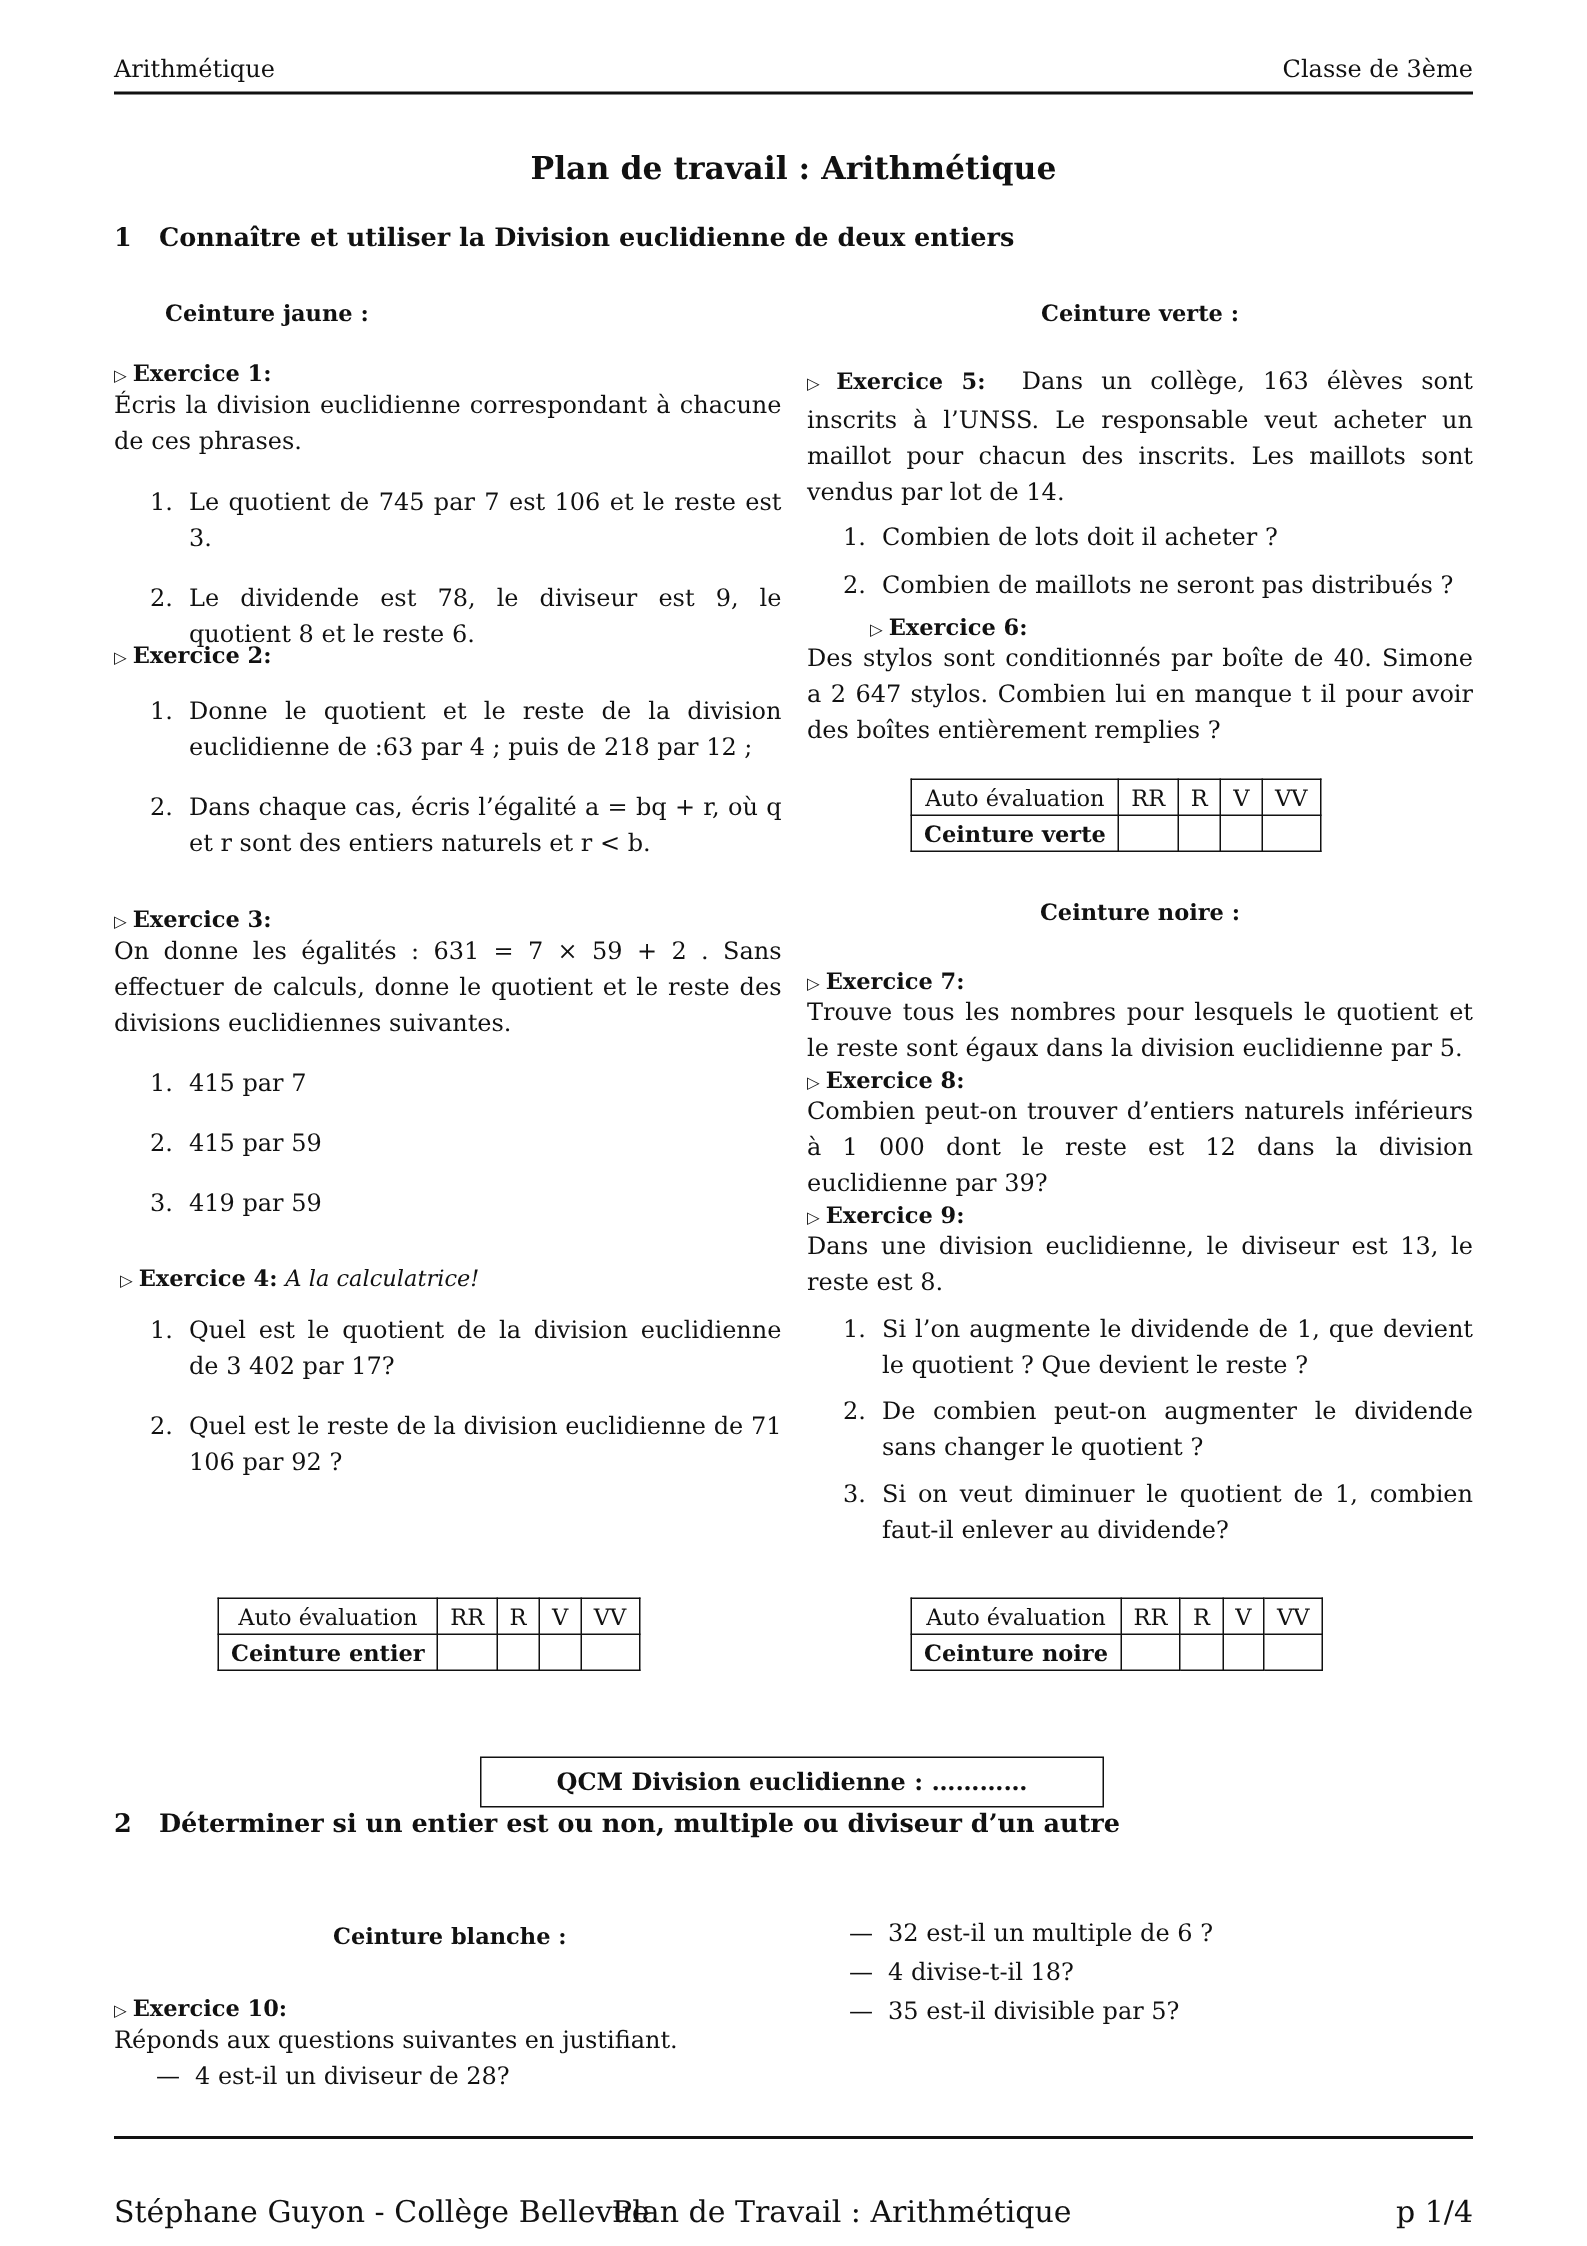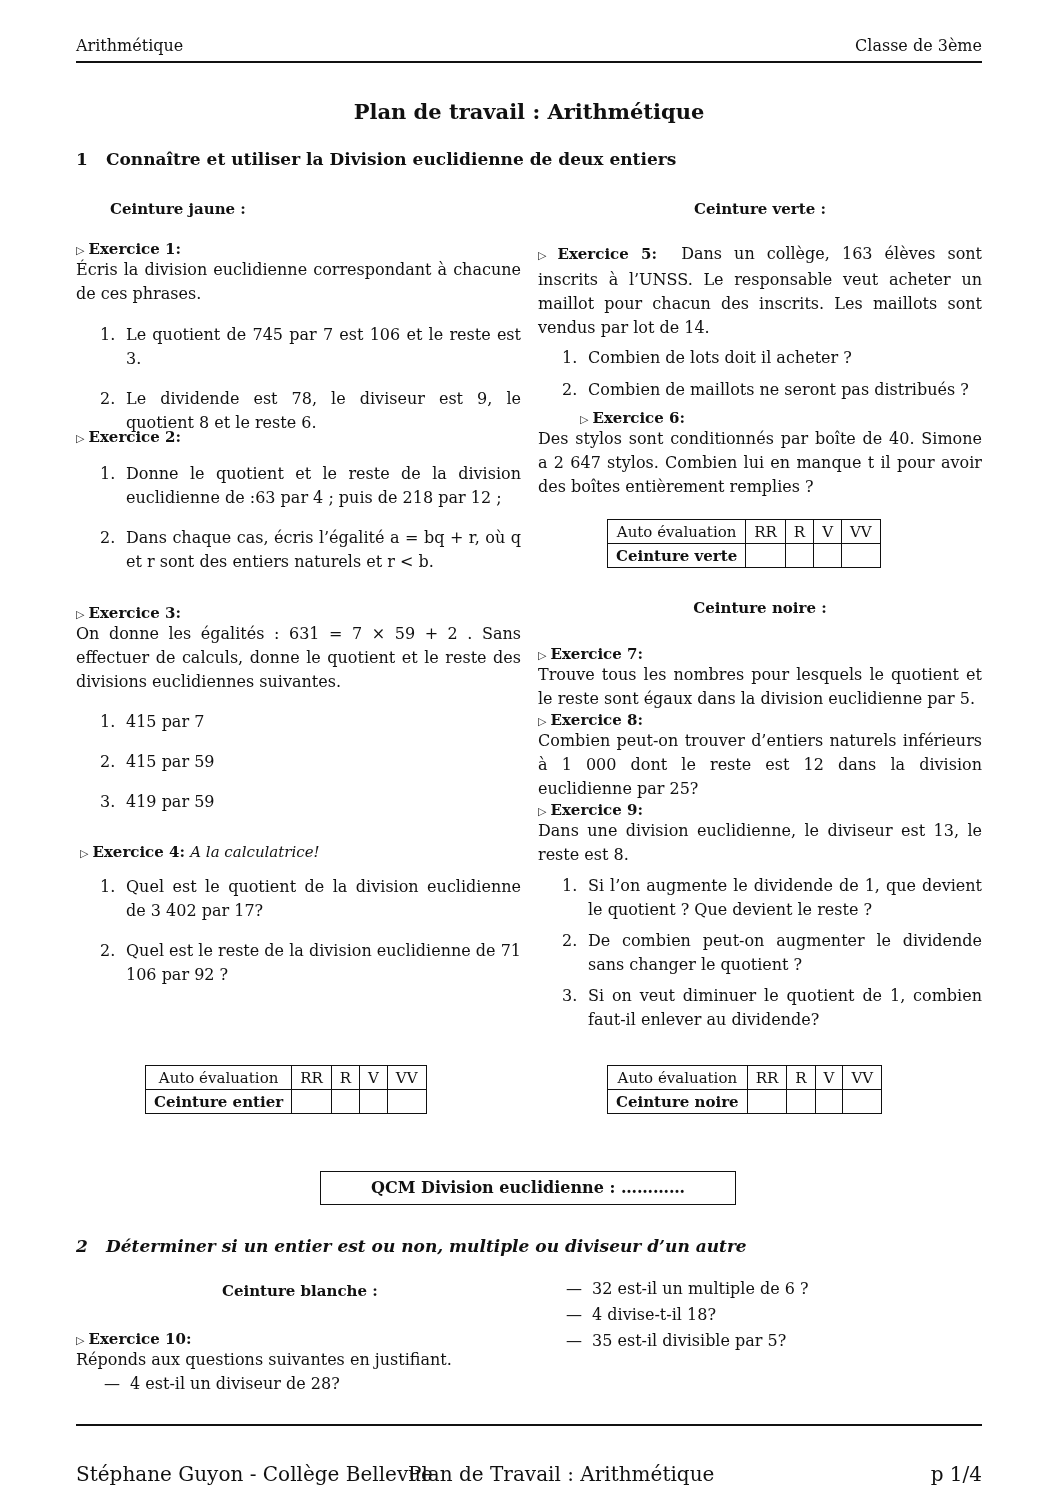--- a/index.html
+++ b/index.html
@@ -154,21 +154,21 @@
   </tr>
 </tbody>
   </table>
 
 <div class="abs belt" style="left:538px; width:444px; top:599px; text-align:center;">Ceinture noire :</div>
 
 <div class="abs col-r" style="top:645px;">
   <div class="ex-h"><span class="tri">▷</span><span>Exercice 7:</span></div>
   <div class="p">Trouve tous les nombres pour lesquels le quotient et le reste sont égaux dans la division euclidienne par 5.</div>
   <div class="ex-h"><span class="tri">▷</span><span>Exercice 8:</span></div>
-  <div class="p">Combien peut-on trouver d’entiers naturels inférieurs à 1 000 dont le reste est 12 dans la division euclidienne par 25?</div>
+  <div class="p">Combien peut-on trouver d’entiers naturels inférieurs à 1 000 dont le reste est 12 dans la division euclidienne par 39?</div>
   <div class="ex-h"><span class="tri">▷</span><span>Exercice 9:</span></div>
   <div class="p">Dans une division euclidienne, le diviseur est 13, le reste est 8.</div>
   <div class="li" style="margin:7px 0 0 24px;">
       <span class="n">1.</span>
       <span class="t">Si l’on augmente le dividende de 1, que devient le quotient ? Que devient le reste ?</span>
     </div>
   <div class="li" style="margin:7px 0 0 24px;">
       <span class="n">2.</span>
       <span class="t">De combien peut-on augmenter le dividende sans changer le quotient ?</span>
     </div>
@@ -192,21 +192,21 @@
     <td></td>
     <td></td>
     <td></td>
     <td></td>
   </tr>
 </tbody>
   </table>
 
 <div class="abs qcm">QCM Division euclidienne : …………</div>
 
-<div class="abs sec" style="top:1236px;font-style:italic;">
+<div class="abs sec" style="top:1206px;">
   <span class="num">2</span><span>Déterminer si un entier est ou non, multiple ou diviseur d’un autre</span>
 </div>
 
 <div class="abs belt" style="left:222px; top:1282px;">Ceinture blanche :</div>
 
 <div class="abs col-l" style="top:1330px;">
   <div class="ex-h"><span class="tri">▷</span><span>Exercice 10:</span></div>
   <div class="p">Réponds aux questions suivantes en justifiant.</div>
   <div class="li" style="margin:0 0 0 28px;">
       <span class="dash">—</span>

